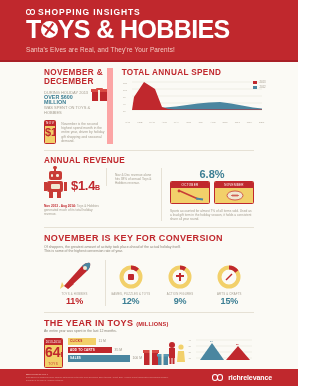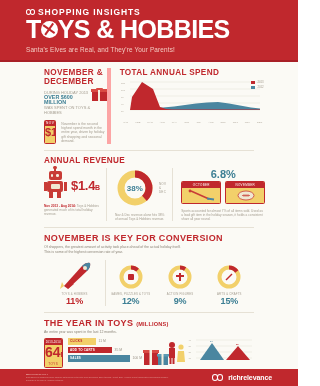--- a/index.html
+++ b/index.html
@@ -61,21 +61,21 @@
     color:#c0282d; font-size:8.2px; font-weight:bold; letter-spacing:0.35px;
     margin-bottom:1.5px;
   }
   .sec-title .unit{ font-size:5.6px; letter-spacing:0.2px; }
   .sub { color:#8b8478; font-size:3.5px; line-height:4.6px; }
   .hr { height:1px; background:#e6e1d5; margin:6px 0 5px; }
 
   
   .s1 { display:flex; padding-top:6px; }
   .s1-left { width:112px; }
-  .s1-right { flex:1; padding-left:9px; border-left:4px solid #fca5a5; }
+  .s1-right { flex:1; padding-left:9px; border-left:6px solid #fca5a5; }
   .lead { font-size:4px; color:#a49d90; line-height:5.2px; margin-top:2px;}
   .gift-ico{
     width:15px;height:13px;position:relative;flex:none;
   }
   .gift-ico .bx{position:absolute;left:0;top:3.5px;width:15px;height:9.5px;background:#c0282d;}
   .gift-ico .lid{position:absolute;left:-0.5px;top:1.5px;width:16px;height:2.6px;background:#d94a44;}
   .gift-ico .rib{position:absolute;left:6px;top:1.5px;width:2.4px;height:11.5px;background:#f5efe0;}
   .gift-ico .bow{position:absolute;left:4px;top:0px;width:7px;height:2.6px;background:#d94a44;border-radius:3px;}
   .badge-120 {
     width:42px; margin-top:4px; border:1px solid #c0282d; background:#f2d06a;
@@ -291,30 +291,20 @@
               <span>$1.4</span><small>B</small>
             </div>
           </div>
           <div class="foot-note">
             <b>Nov 2013 - Aug 2014:</b>
             <span>Toys &amp; Hobbies generated much of its total holiday revenue.</span>
           </div>
         </div>
 
         <div class="cell" style="max-width:88px;">
-          <div style="display:flex;align-items:center;gap:4px;">
-            <div class="donut-wrap">
-              <svg width="40" height="40" viewBox="0 0 40 40">
-                <circle cx="20" cy="20" r="14" fill="none" stroke="#f2d06a" stroke-width="7"></circle>
-                <circle cx="20" cy="20" r="14" fill="none" stroke="#c0282d" stroke-width="7" stroke-dasharray="33.4 54.5" transform="rotate(-90 20 20)"></circle>
-              </svg>
-              <div class="donut-lbl">38%</div>
-            </div>
-            <div style="font-size:3px;color:#a49d90;letter-spacing:.3px;">NOV &amp; DEC</div>
-          </div>
           <div class="foot-note">Nov &amp; Dec revenue alone hits 38% of annual Toys &amp; Hobbies revenue.</div>
         </div>
 
         <div class="cell" style="padding-right:0;">
           <div class="pct-big">6.8%</div>
           <div style="display:flex;gap:4px;justify-content:center;margin-top:1px;">
             <div class="mon-card">
               <div class="cap">OCTOBER</div>
               <div class="art">
                 <svg width="40" height="15" viewBox="0 0 40 15">

